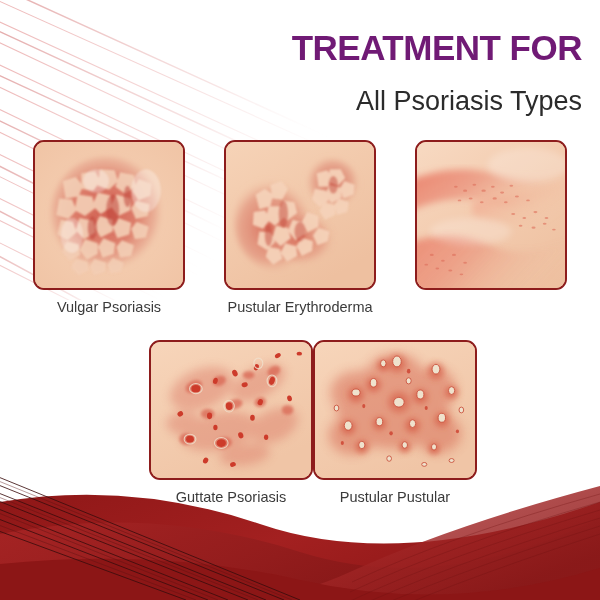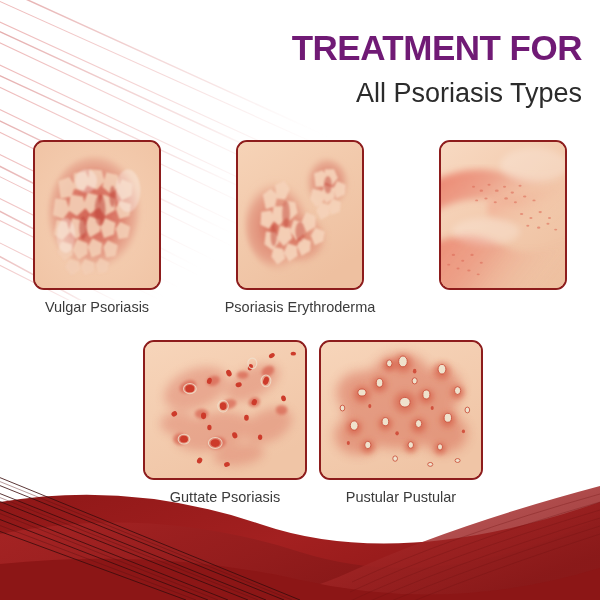--- a/index.html
+++ b/index.html
@@ -30,31 +30,31 @@
     letter-spacing:-0.5px;
     line-height:1.0;
     color:#701a75;
     white-space:nowrap;
   }
   #page-subtitle {
     font-size:27px;
     font-weight:normal;
     line-height:1.25;
     color:#2b2b2b;
-    margin-top:12px;
+    margin-top:20px;
     white-space:nowrap;
   }
 
   
   .row { position:absolute; display:flex; z-index:4; }
   #row-1 { top:140px; left:33px; width:534px; justify-content:space-between; }
-  #row-2 { top:340px; left:123px; width:360px; justify-content:space-between;padding-left:20px; }
+  #row-2 { top:340px; left:123px; width:360px; justify-content:center;padding-left:20px; }
 
   .card { display:flex; flex-direction:column; align-items:center; }
-  #row-1 .card { width:128px; }
+  #row-1 .card { width:152px; }
   #row-2 .card { width:164px; }
 
   .thumb {
     width:100%;
     border:2px solid #8d1c1c;
     border-radius:11px;
     overflow:hidden;
     background:#f2c8aa;
     position:relative;
   }
@@ -234,21 +234,21 @@
           <path d="M122 58 l11 4 l-2 10 l-11 3 l-3 -10 z"></path>
         </g>
         <g filter="url(#eBlur)" fill="#c54b3e" opacity="0.5">
           <ellipse cx="62" cy="74" rx="5" ry="14"></ellipse>
           <ellipse cx="80" cy="92" rx="6" ry="10"></ellipse>
           <ellipse cx="116" cy="44" rx="5" ry="9"></ellipse>
           <ellipse cx="46" cy="96" rx="4" ry="11"></ellipse>
         </g>
       </svg>
     </div>
-    <div class="card-label">Psoriasis Erythroderma</div>
+    <div class="card-label">Pustular Erythroderma</div>
   </div>
 
   <div class="card">
     <div class="thumb">
       <svg viewBox="0 0 160 150" preserveAspectRatio="none">
         <defs>
           <linearGradient id="iSkin" x1="0.1" y1="0" x2="0.9" y2="1">
             <stop offset="0%" stop-color="#f7d8c0"></stop>
             <stop offset="50%" stop-color="#f3cbae"></stop>
             <stop offset="100%" stop-color="#eec0a0"></stop>

